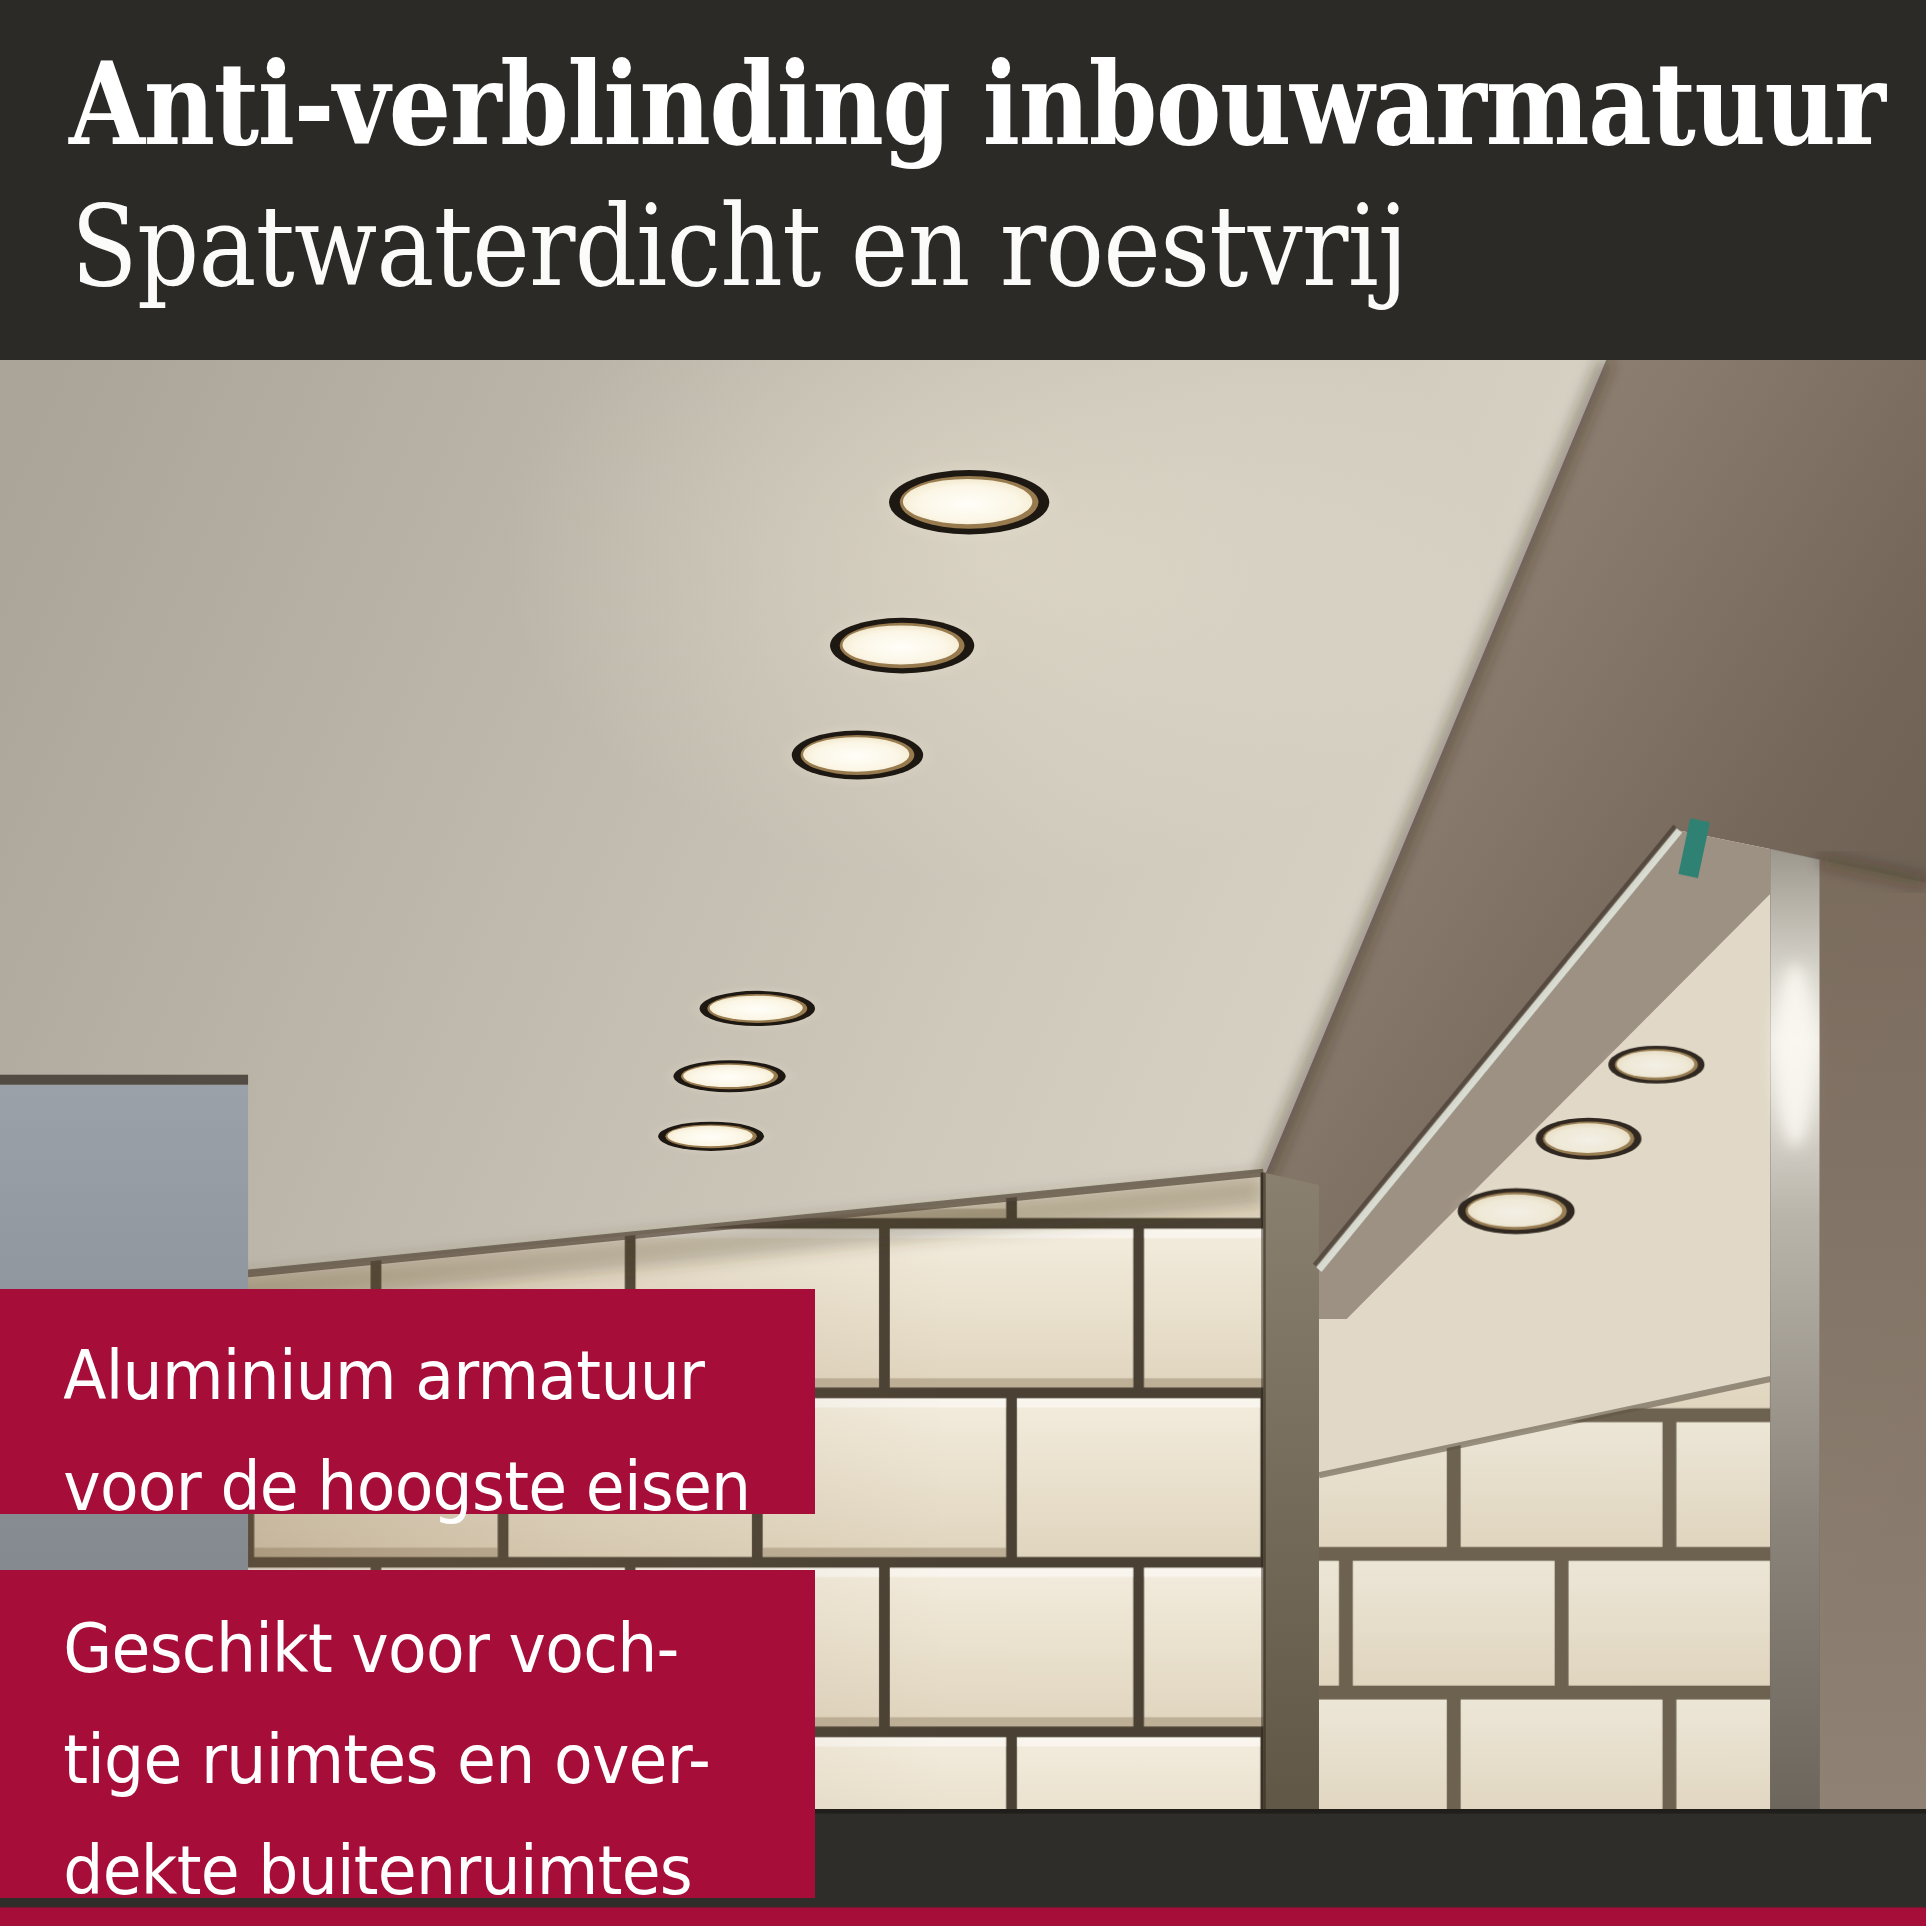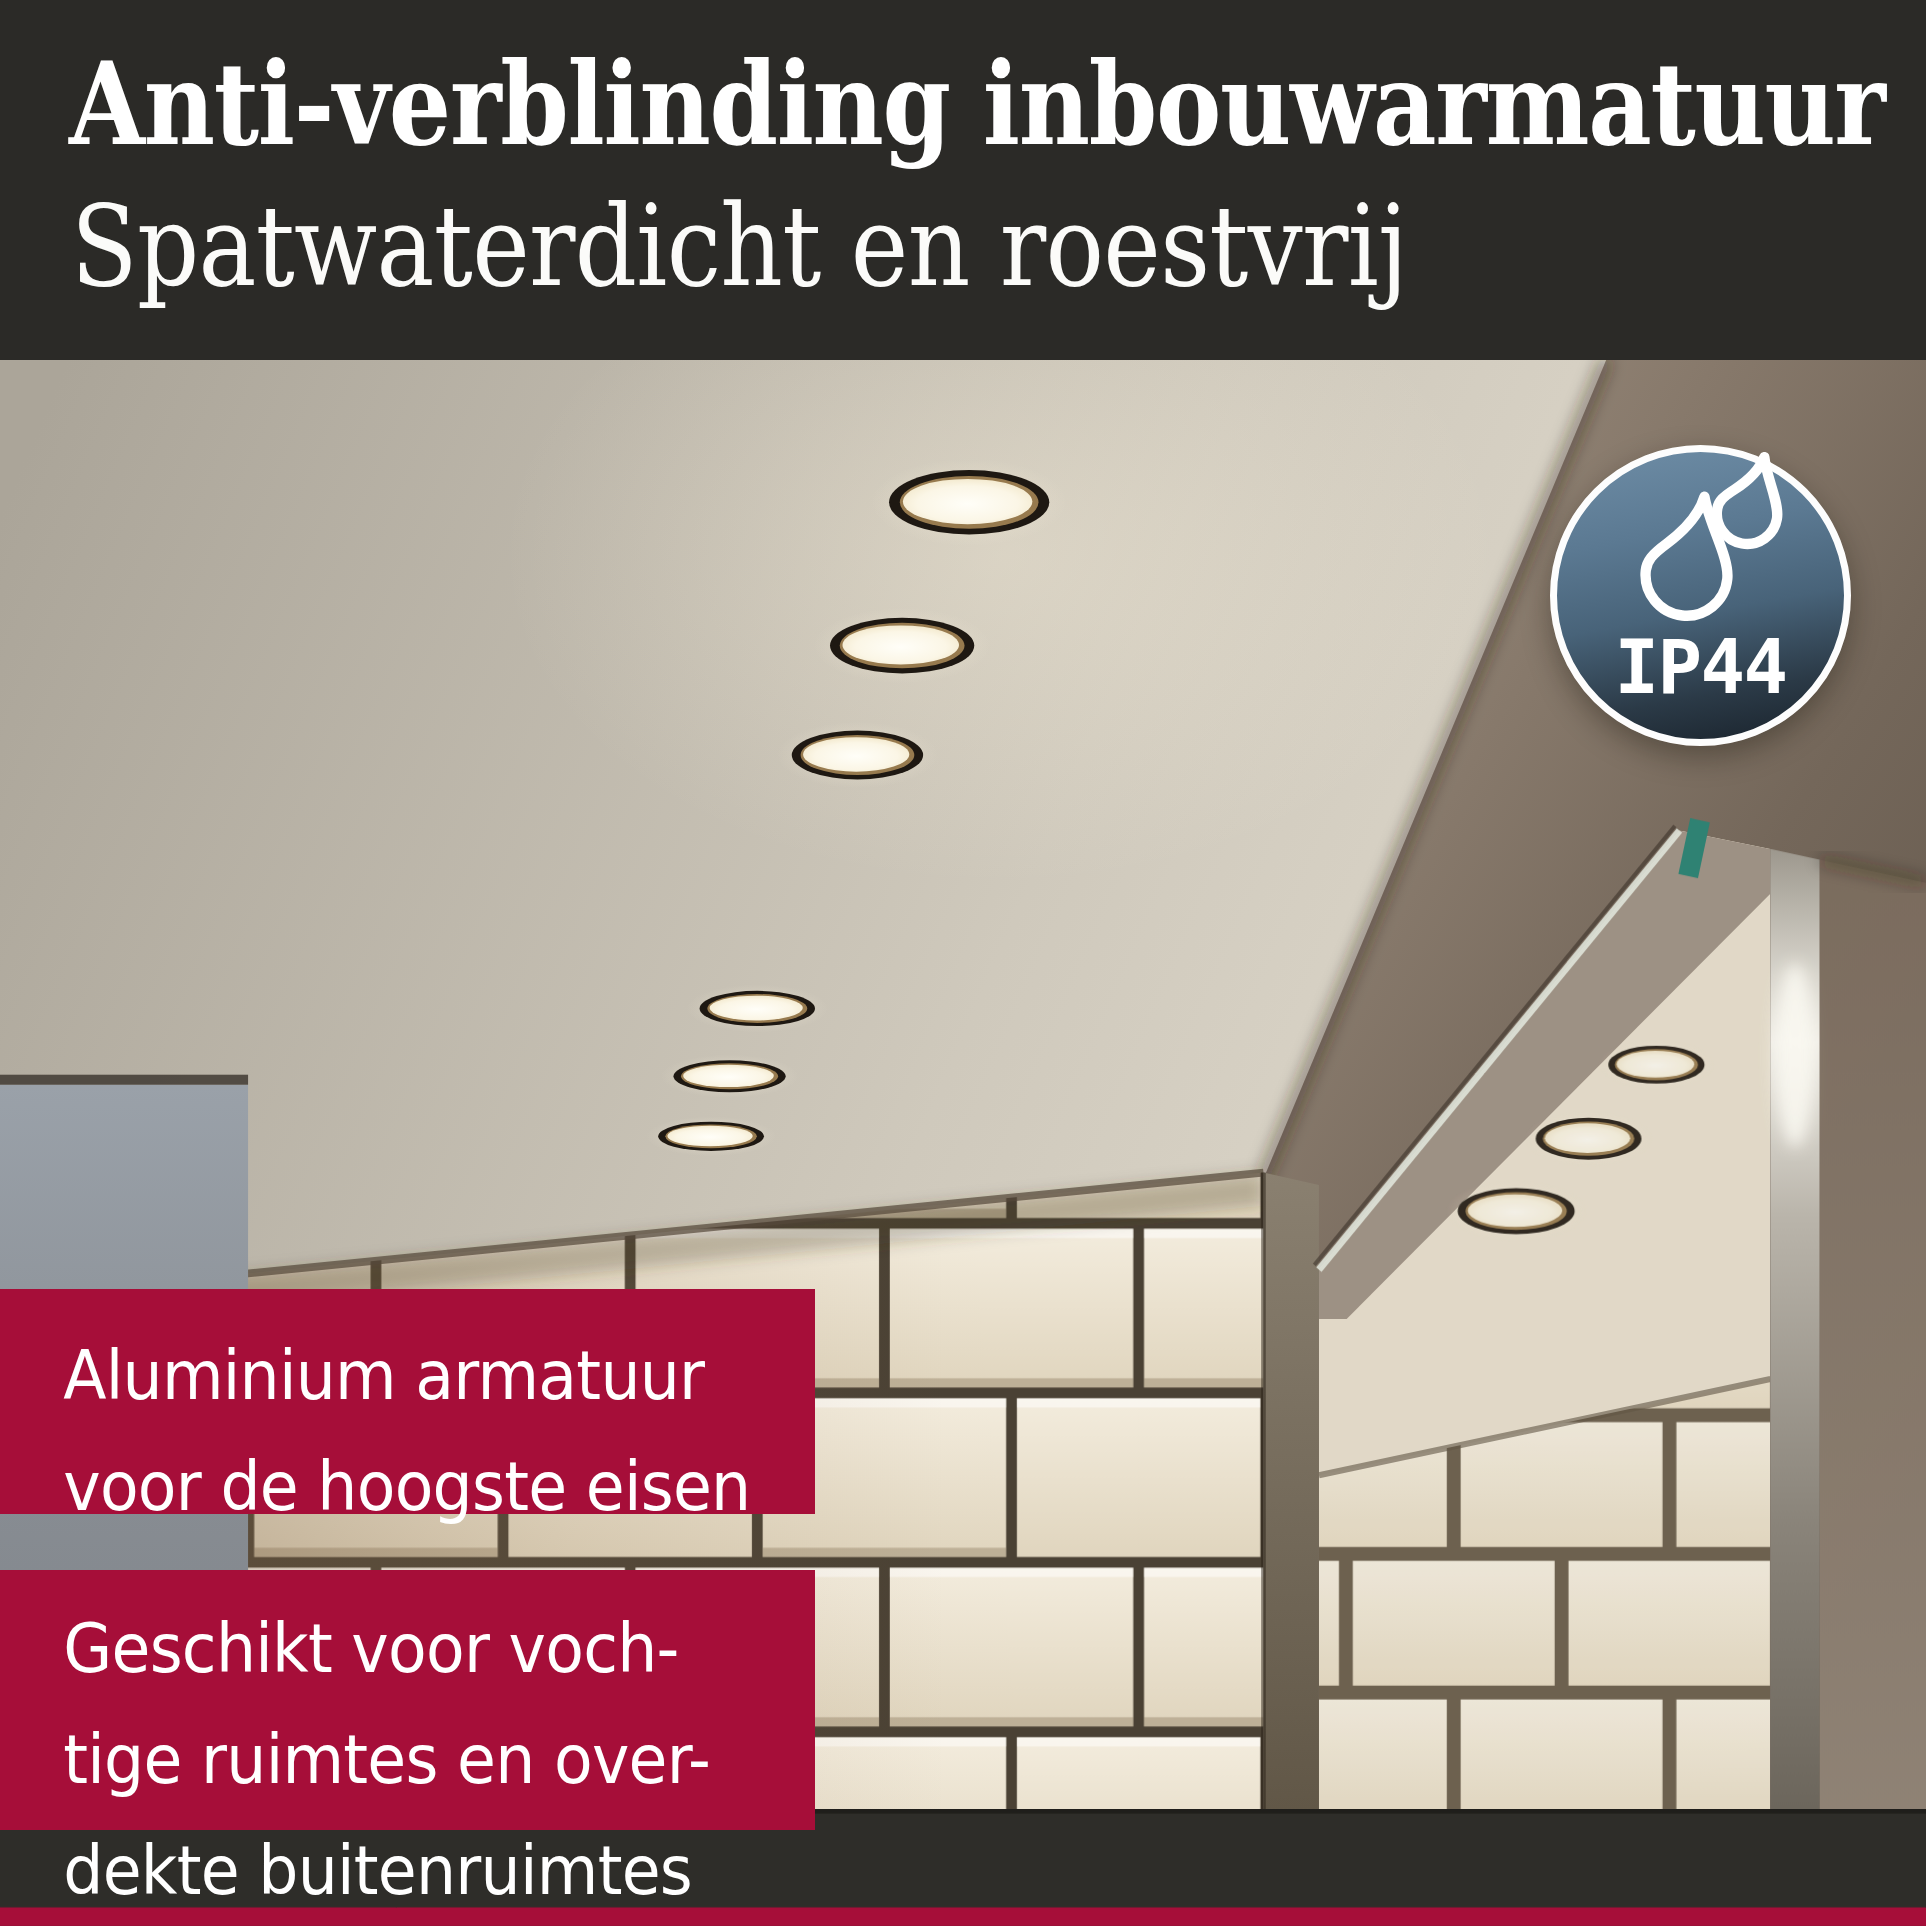--- a/index.html
+++ b/index.html
@@ -15,21 +15,21 @@
       font-family:"DejaVu Serif","Liberation Serif",serif;font-weight:normal;
       font-size:113px;line-height:1.05;white-space:nowrap;
       transform:scaleX(.86);transform-origin:left top;letter-spacing:-0.8px;}
   
   .scene{position:absolute;left:0;top:0;width:1926px;height:1926px;z-index:1;}
   
   .callout{position:absolute;left:0;width:815px;z-index:5;color:#fff;}
   .callout .line{font-size:68px;line-height:111px;padding-left:68px;white-space:nowrap;
       transform:scaleX(.93);transform-origin:left top;letter-spacing:-0.8px;}
   .callout1{top:1289px;height:225px;padding-top:31px;box-sizing:border-box;}
-  .callout2{top:1570px;height:260px;padding-top:23px;box-sizing:border-box;}
+  .callout2{top:1570px;height:328px;padding-top:23px;box-sizing:border-box;}
   
   .badge{position:absolute;left:1550px;top:445px;width:287px;height:287px;z-index:6;
       border:7px solid #fdfdfd;border-radius:50%;
       background:linear-gradient(170deg,#6e8da6 0%,#5b7992 30%,#486379 55%,#2b3a47 80%,#19222b 100%);
       box-shadow:0 10.8px 29px rgba(20,16,10,.35);}
   .badge svg{position:absolute;left:0;top:0;width:100%;height:100%;}
   .badge .label{position:absolute;left:0;top:62%;width:100%;text-align:center;
       color:#ffffff;font-family:"DejaVu Sans Mono","Liberation Mono",monospace;
       font-weight:bold;font-size:74px;letter-spacing:-1.5px;line-height:1;}
 </style>
@@ -207,24 +207,15 @@
   <div class="callout callout1" style="background:#a60e39;">
     <div class="line">Aluminium armatuur</div>
     <div class="line">voor de hoogste eisen</div>
   </div>
   <div class="callout callout2" style="background:#a60e39;">
     <div class="line">Geschikt voor voch-</div>
     <div class="line">tige ruimtes en over-</div>
     <div class="line">dekte buitenruimtes</div>
   </div>
 
-  <div class="badge">
-    <svg viewBox="0 0 100 100" aria-hidden="true">
-      <g fill="none" stroke="#ffffff" stroke-linejoin="round" stroke-linecap="round">
-        <path d="M60 0 C57 16 46 30 33 42 C22 52 18 58 18 66 A34 34 0 1 0 86 66 C86 48 66 22 60 0 Z" transform="translate(24,15) scale(0.42) rotate(6 50 50)" stroke-width="8.6"></path>
-        <path d="M60 0 C57 16 46 30 33 42 C22 52 18 58 18 66 A34 34 0 1 0 86 66 C86 48 66 22 60 0 Z" transform="translate(51,1) scale(0.31) rotate(10 50 50)" stroke-width="11.6"></path>
-      </g>
-    </svg>
-    <div class="label">IP44</div>
-  </div>
 
 </div>
 
 
 </body></html>

